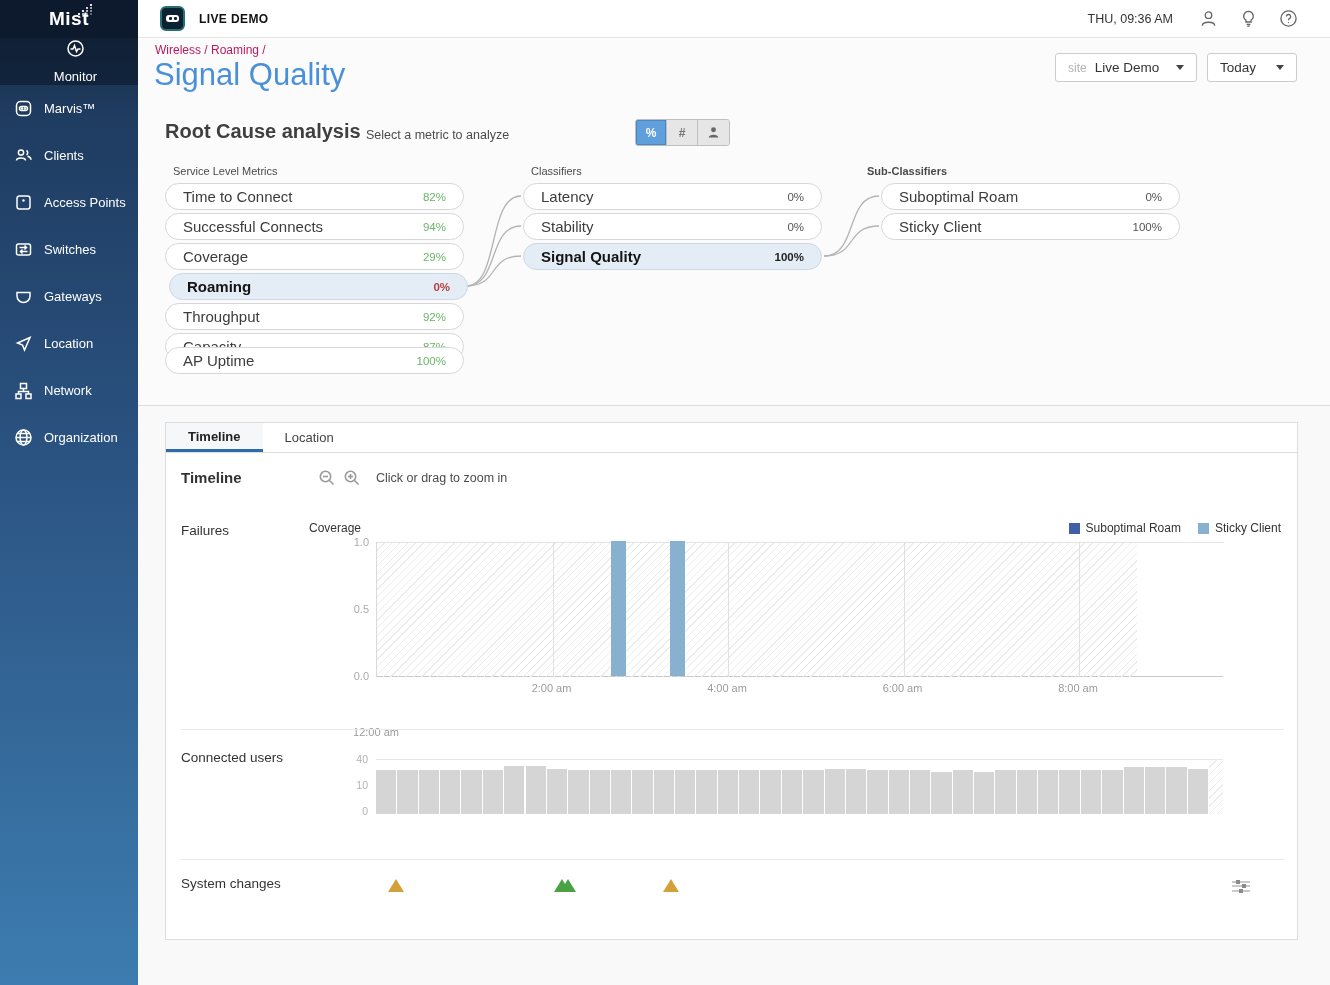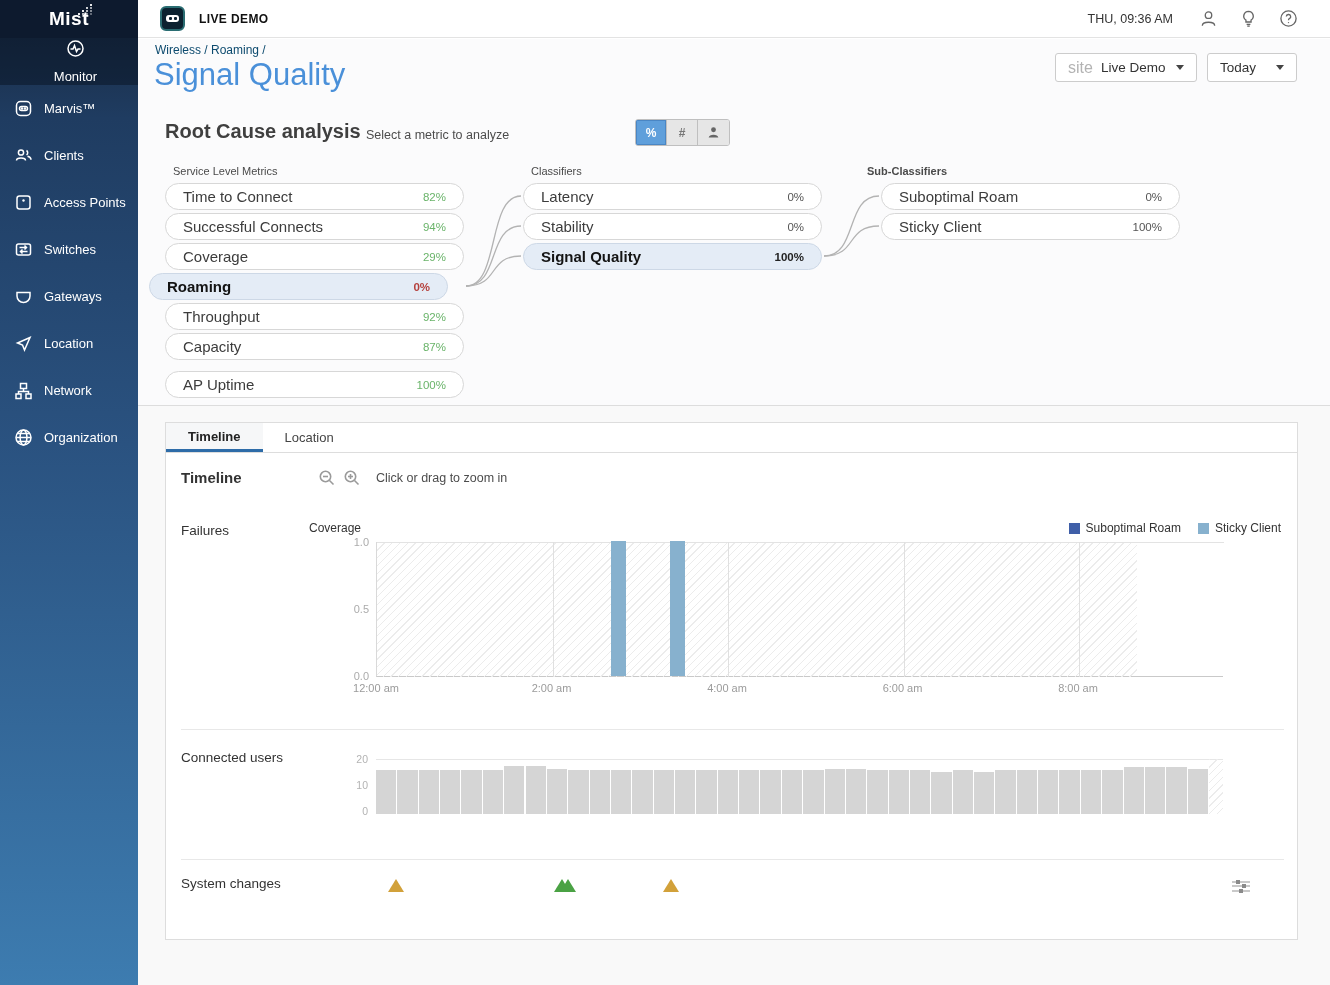--- a/index.html
+++ b/index.html
@@ -27,27 +27,27 @@
     display:flex; align-items:center; justify-content:center; gap:2px; }
   .marvis-visor i { width:3px; height:3px; background:#0c2230; border-radius:1px; }
   .org-label { font-size:12px; font-weight:bold; color:#111; margin-left:14px; letter-spacing:.4px; }
   .topbar-right { margin-left:auto; display:flex; align-items:center; gap:21px; padding-right:32px; }
   .clock { font-size:12.5px; color:#333; margin-right:5px; }
   .tb-icon { width:19px; height:19px; cursor:pointer; }
   .tb-icon svg { width:19px; height:19px; stroke:#666; fill:none; stroke-width:1.4; }
 
   
   .content-top { position:absolute; left:131px; top:39px; width:1199px; height:366px; background:#fbfbfc; }
-  .breadcrumb { position:absolute; left:24px; top:4px; font-size:12px; color:#0c4a6e; cursor:pointer; }
+  .breadcrumb { position:absolute; left:24px; top:4px; font-size:12px; color:#be185d; cursor:pointer; }
   .page-title { position:absolute; left:23px; top:18px; font-size:31px; color:#4a90d9; font-weight:400; }
   .hdr-dd { position:absolute; top:14px; height:29px; background:#fff; border:1px solid #ccc; border-radius:3px;
     display:flex; align-items:center; padding:0 12px; gap:8px; font-size:13.5px; color:#333; cursor:pointer; }
   .dd-site { left:924px; width:142px; }
   .dd-range { left:1076px; width:90px; }
-  .dd-prefix { color:#b3b3b3; font-size:16px; }
+  .dd-prefix { color:#b3b3b3; font-size:12px; }
   .caret { width:0; height:0; border-left:4.5px solid transparent; border-right:4.5px solid transparent; border-top:5.5px solid #444; margin-left:auto; }
 
   .rca-title { position:absolute; left:34px; top:81px; font-size:20px; font-weight:bold; color:#3f3f3f; }
   .rca-sub { position:absolute; left:235px; top:89px; font-size:12.5px; color:#4c4c4c; }
   .toggle-group { position:absolute; left:504px; top:80px; display:flex; border:1px solid #bfbfbf; border-radius:3px; overflow:hidden; }
   .toggle-btn { width:31px; height:25px; background:#e6e6e6; border-right:1px solid #bfbfbf; display:flex; align-items:center; justify-content:center;
     font-size:12px; font-weight:bold; color:#777; cursor:pointer; }
   .toggle-btn:last-child { border-right:none; }
   .toggle-btn.sel { background:#5f9fdb; color:#fff; box-shadow:inset 0 0 0 1px #4a86c4; }
   .toggle-btn svg { width:13px; height:13px; fill:#666; }
@@ -292,33 +292,33 @@
         <span class="p-value v-green">82%</span>
       </div>
       <div class="pill" style="left: 34px; top: 174px;">
         <span class="p-label">Successful Connects</span>
         <span class="p-value v-green">94%</span>
       </div>
       <div class="pill" style="left: 34px; top: 204px;">
         <span class="p-label">Coverage</span>
         <span class="p-value v-green">29%</span>
       </div>
-      <div class="pill sel" style="left: 18px; top: 234px; gap: 12px;">
+      <div class="pill sel" style="left: 38px; top: 234px; gap: 12px;">
         <span class="p-label">Roaming</span>
         <span class="p-value v-red">0%</span>
       </div>
       <div class="pill" style="left: 34px; top: 264px;">
         <span class="p-label">Throughput</span>
         <span class="p-value v-green">92%</span>
       </div>
       <div class="pill" style="left: 34px; top: 294px;">
         <span class="p-label">Capacity</span>
         <span class="p-value v-green">87%</span>
       </div>
-      <div class="pill" style="left: 34px; top: 332px;">
+      <div class="pill" style="left: 34px; top: 308px;">
         <span class="p-label">AP Uptime</span>
         <span class="p-value v-green">100%</span>
       </div>
       <div class="col-label" style="left: 400px;">Classifiers</div>
       <div class="pill" style="left: 392px; top: 144px;">
         <span class="p-label">Latency</span>
         <span class="p-value v-gray">0%</span>
       </div>
       <div class="pill" style="left: 392px; top: 174px;">
         <span class="p-label">Stability</span>
@@ -383,21 +383,21 @@
         <div class="vgrid" style="left: 702px;"></div>
         <div class="fail-bar" style="left: 233.812px; height: 135px; background: rgb(135, 177, 206);"></div>
         <div class="fail-bar" style="left: 292.605px; height: 135px; background: rgb(135, 177, 206);"></div>
       </div>
     <div id="fail-yticks">
         <div class="ytick" style="left: 163px; top: 113px;">1.0</div>
         <div class="ytick" style="left: 163px; top: 180px;">0.5</div>
         <div class="ytick" style="left: 163px; top: 247px;">0.0</div>
       </div>
     <div id="fail-xticks">
-        <div class="xtick" style="left: 175px;">12:00 am</div>
+        <div class="xtick" style="left: 175px; margin-top: 44px;">12:00 am</div>
         <div class="xtick" style="left: 350.5px;">2:00 am</div>
         <div class="xtick" style="left: 526px;">4:00 am</div>
         <div class="xtick" style="left: 701.5px;">6:00 am</div>
         <div class="xtick" style="left: 877px;">8:00 am</div>
       </div>
 
     <div class="thin-rule" style="top:306px"></div>
 
     <div class="row-label" style="top:327px">Connected users</div>
     <div class="cu-chart" id="cu-chart">
@@ -437,21 +437,21 @@
         <div class="cu-bar" style="left: 662.128px; width: 20.359px; height: 44px;"></div>
         <div class="cu-bar" style="left: 683.487px; width: 20.359px; height: 44px;"></div>
         <div class="cu-bar" style="left: 704.846px; width: 20.359px; height: 44px;"></div>
         <div class="cu-bar" style="left: 726.205px; width: 20.359px; height: 44px;"></div>
         <div class="cu-bar" style="left: 747.564px; width: 20.359px; height: 46.75px;"></div>
         <div class="cu-bar" style="left: 768.923px; width: 20.359px; height: 46.75px;"></div>
         <div class="cu-bar" style="left: 790.282px; width: 20.359px; height: 46.75px;"></div>
         <div class="cu-bar" style="left: 811.641px; width: 20.359px; height: 45.1px;"></div>
       </div>
     <div id="cu-ticks">
-        <div class="cu-tick" style="left: 172px; top: 330px;">20</div>
+        <div class="cu-tick" style="left: 172px; top: 330px;">40</div>
         <div class="cu-tick" style="left: 172px; top: 356px;">10</div>
         <div class="cu-tick" style="left: 172px; top: 382px;">0</div>
       </div>
 
     <div class="thin-rule" style="top:436px"></div>
 
     <div class="row-label" style="top:453px">System changes</div>
     <div id="sys-markers">
         <div class="sys-marker" style="left: 220.183px;"><svg width="26" height="16" viewBox="0 0 26 16">
             <path transform="translate(0,0)" d="M10 2 L18 15 L2 15 Z" fill="#d2a13a"></path>

